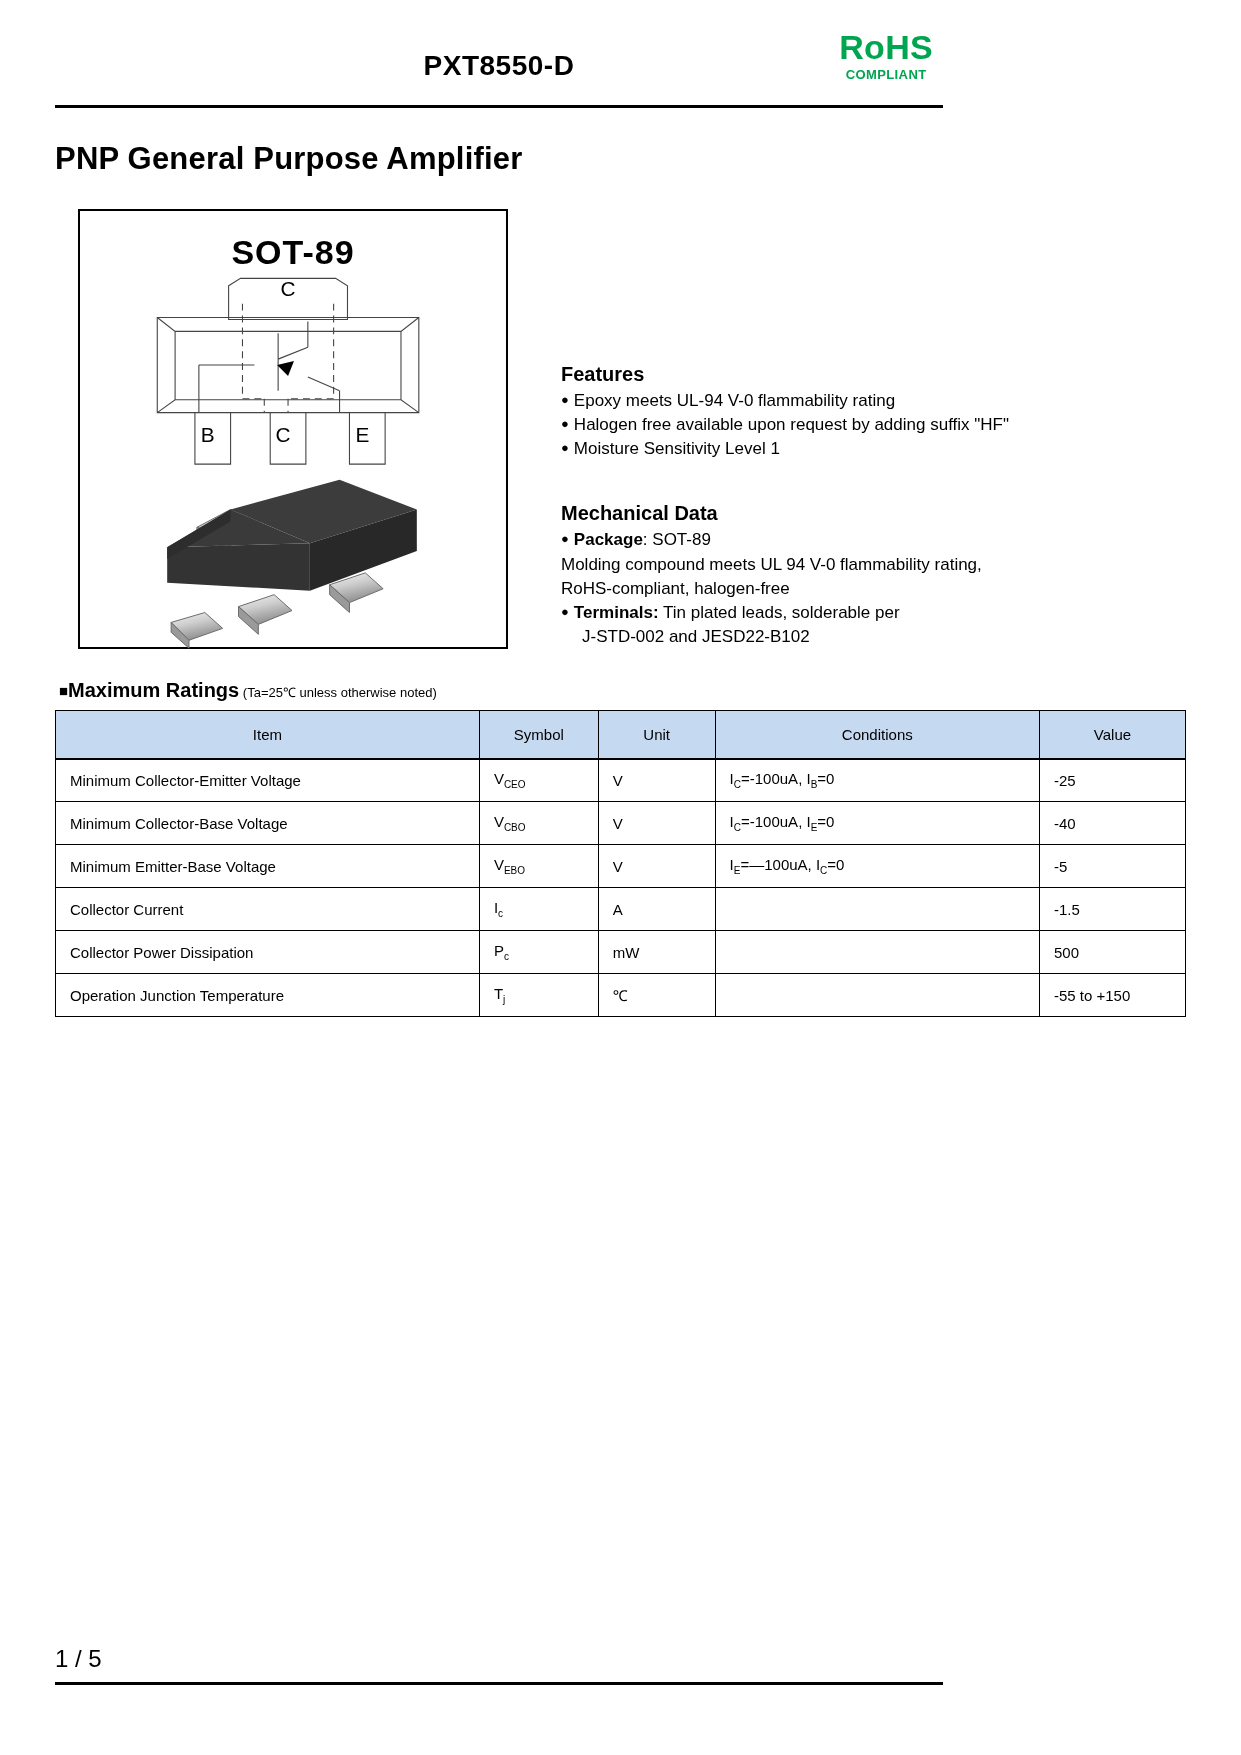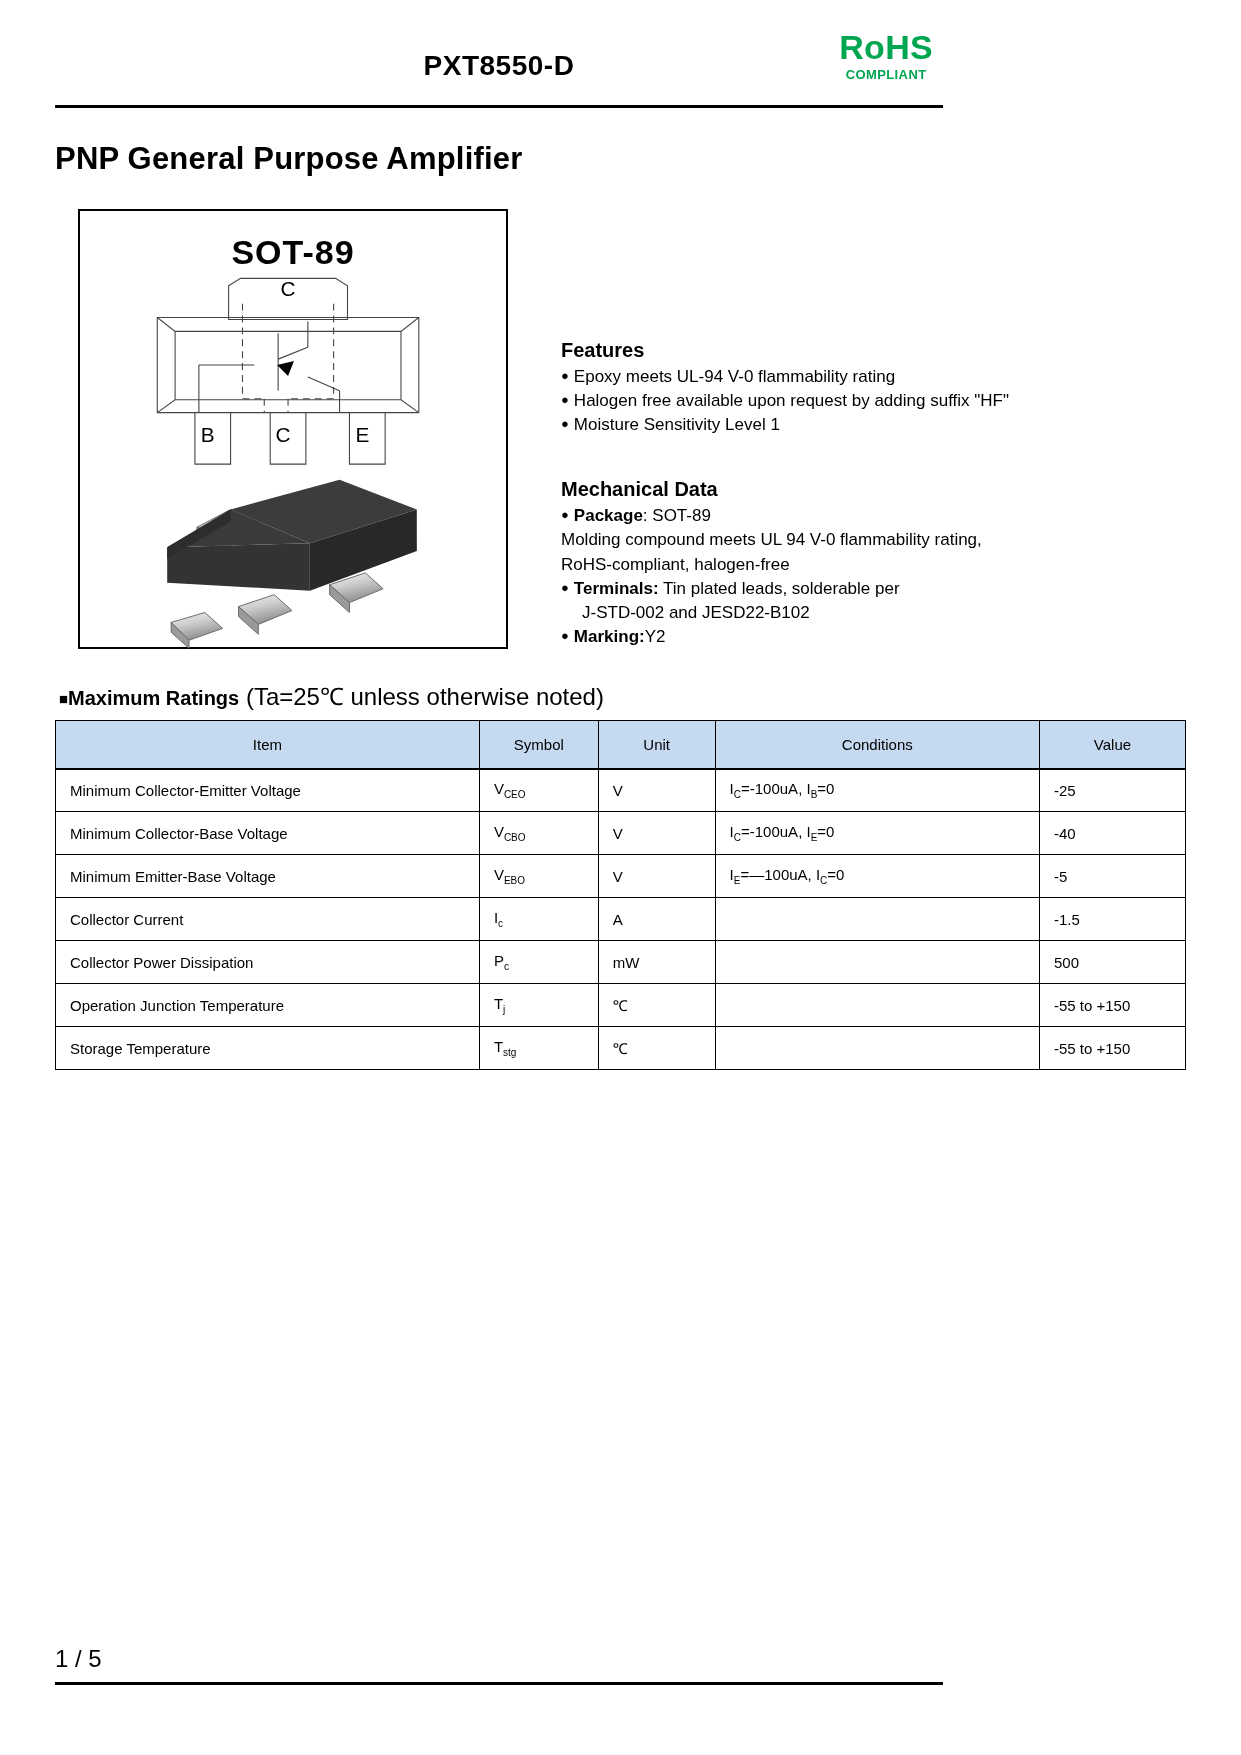--- a/index.html
+++ b/index.html
@@ -67,21 +67,21 @@
   .indent-line { font-size: 17px; line-height: 1.42; padding-left: 21px; white-space: nowrap; }
   .b { font-weight: bold; }
 
   
   .ratings-head {
     margin-top: 30px; margin-left: 4px;
     font-size: 20px;
   }
   .ratings-head .sq { font-size: 15px; vertical-align: 1px; }
   .ratings-head .rh-bold { font-weight: bold; }
-  .ratings-head .rh-norm { font-weight: normal; font-size: 24px; }
+  .ratings-head .rh-norm { font-weight: normal; font-size: 13px; }
 
   table.ratings {
     margin-top: 8px;
     border-collapse: collapse;
     width: 1131px;
     table-layout: fixed;
   }
   table.ratings th, table.ratings td {
     border: 1px solid #000;
     font-weight: normal;
@@ -222,23 +222,20 @@
       <div class="sec-head mech">Mechanical Data</div>
       <div class="bullet-line">
         <span class="bt">●</span><span class="b">Package</span><span>: SOT-89</span>
       </div>
       <div class="plain-line">Molding compound meets UL 94 V-0 flammability rating,</div>
       <div class="plain-line">RoHS-compliant, halogen-free</div>
       <div class="bullet-line">
         <span class="bt">●</span><span class="b">Terminals:</span><span> Tin plated leads, solderable  per</span>
       </div>
       <div class="indent-line">J-STD-002 and JESD22-B102</div>
-      <div class="bullet-line">
-        <span class="bt">●</span><span class="b">Marking:</span><span>Y2</span>
-      </div>
 
     </div>
   </div>
 
   <div class="ratings-head">
     <span class="sq">■</span><span class="rh-bold">Maximum Ratings</span><span class="rh-norm"> (Ta=25℃ unless otherwise noted)</span>
   </div>
 
   <table class="ratings">
     <thead>
@@ -286,27 +283,20 @@
           <td class="cond c-cond"></td>
           <td class="c-val">500</td>
         </tr>
         <tr>
           <td class="item c-item">Operation Junction Temperature</td>
           <td class="c-sym">T<sub>j</sub></td>
           <td class="c-unit">℃</td>
           <td class="cond c-cond"></td>
           <td class="c-val">-55 to +150</td>
         </tr>
-        <tr>
-          <td class="item c-item">Storage Temperature</td>
-          <td class="c-sym">T<sub>stg</sub></td>
-          <td class="c-unit">℃</td>
-          <td class="cond c-cond"></td>
-          <td class="c-val">-55 to +150</td>
-        </tr>
       </tbody>
   </table>
 
   <div class="footer">
     <div class="footer-num">1 / 5</div>
     <div class="footer-rule"></div>
   </div>
 
 </div>
 

